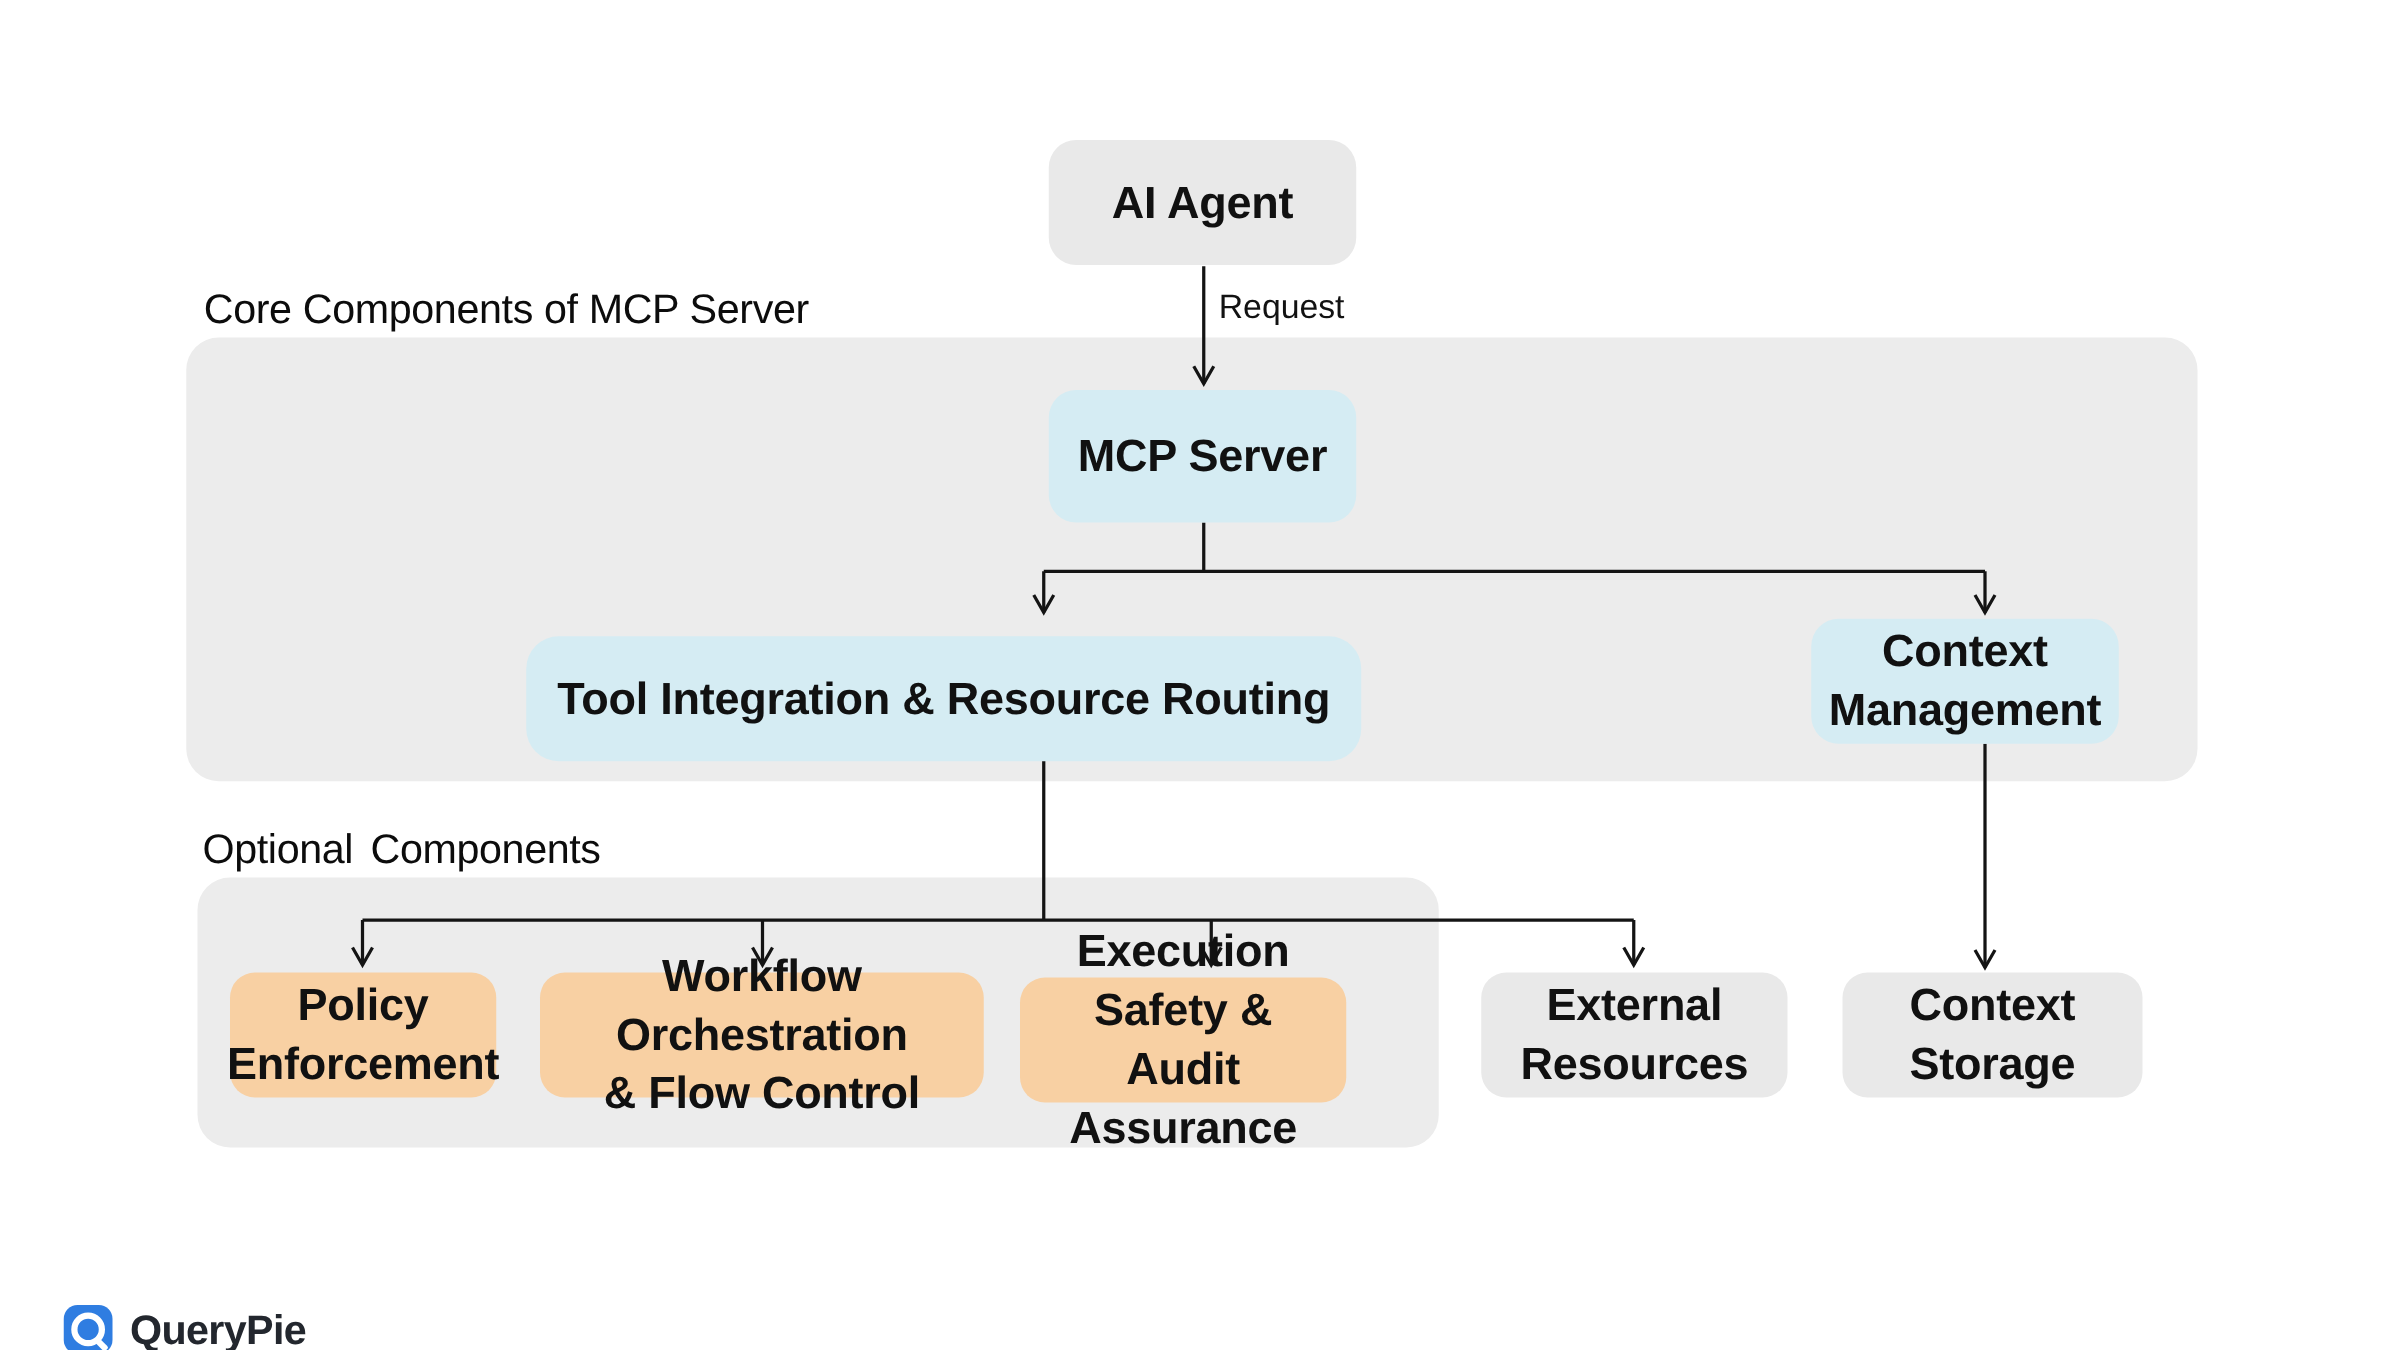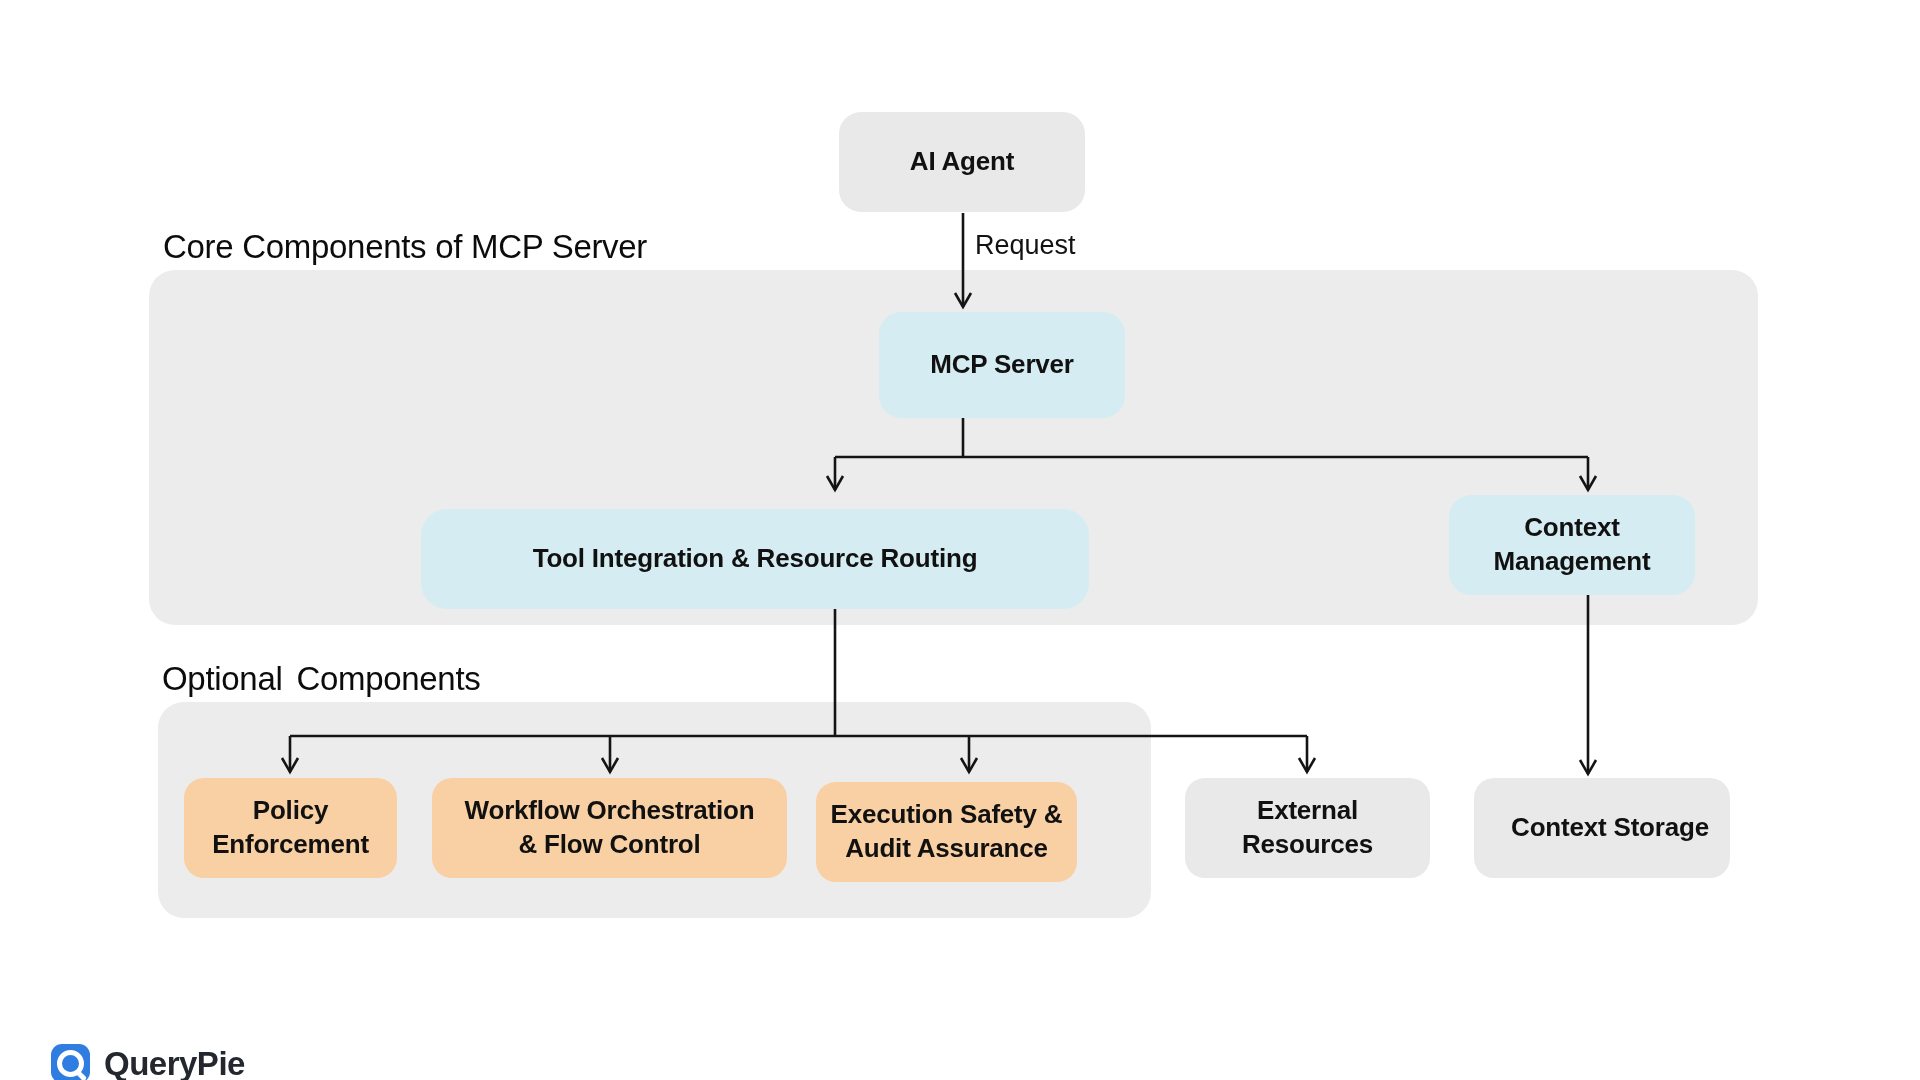--- a/index.html
+++ b/index.html
@@ -9,21 +9,21 @@
   }
   .container{
     position:absolute;background:var(--c-container_gray,#ececec);border-radius:26px;
   }
   .section-heading{
     position:absolute;font-size:33px;font-weight:400;letter-spacing:-0.3px;color:#0c0c0c;
     white-space:nowrap;
   }
   .node{
     position:absolute;display:flex;align-items:center;justify-content:center;text-align:center;
-    font-size:26px;font-weight:600;line-height:1.3;letter-spacing:-0.2px;color:#111;
+    font-size:36px;font-weight:600;line-height:1.3;letter-spacing:-0.2px;color:#111;
     white-space:pre-line;
   }
   .node.blue{background:var(--c-accent_blue,#d5ecf3);}
   .node.orange{background:var(--c-accent_orange,#f8d0a3);}
   .node.gray{background:var(--c-box_gray,#e9e9e9);}
   .r22{border-radius:22px;}
   .r26{border-radius:26px;}
   .r20{border-radius:20px;}
   .edge-label{
     position:absolute;font-size:27px;font-weight:500;color:#121212;white-space:nowrap;
@@ -71,40 +71,40 @@
       <path d="M1307,736 L1307,772" marker-end="url(#arrow)"></path>
 
       <path d="M1588,595 L1588,774" marker-end="url(#arrow)"></path>
     </g>
   </svg>
 
   <div class="edge-label" style="left:975px;top:230px;">Request</div>
 
   <div class="node gray r22" style="left:839px;top:112px;width:246px;height:100px;">AI Agent</div>
 
-  <div class="node blue r22" style="left:839px;top:312px;width:246px;height:106px;margin-left:40px;">MCP Server</div>
+  <div class="node blue r22" style="left:839px;top:312px;width:246px;height:106px;">MCP Server</div>
 
   <div class="node blue r26" style="left:421px;top:509px;width:668px;height:100px;">Tool Integration &amp; Resource Routing</div>
 
   <div class="node blue r22" style="left:1449px;top:495px;width:246px;height:100px;">Context
 Management</div>
 
   <div class="node orange r20" style="left:184px;top:778px;width:213px;height:100px;">Policy
 Enforcement</div>
 
   <div class="node orange r20" style="left:432px;top:778px;width:355px;height:100px;">Workflow Orchestration
 &amp; Flow Control</div>
 
   <div class="node orange r20" style="left:816px;top:782px;width:261px;height:100px;">Execution Safety &amp;
 Audit Assurance</div>
 
   <div class="node gray r20" style="left:1185px;top:778px;width:245px;height:100px;">External
 Resources</div>
 
-  <div class="node gray r20" style="left:1474px;top:778px;width:240px;height:100px;padding-left:16px;">Context Storage</div>
+  <div class="node gray r20" style="left:1474px;top:778px;width:240px;height:100px;">Context Storage</div>
 
   <div class="logo">
     <div class="logo-icon">
       <div class="logo-ring"></div>
       <div class="logo-diamond"></div>
       <div class="logo-tail"></div>
     </div>
     <div class="logo-text">QueryPie</div>
   </div>
 

